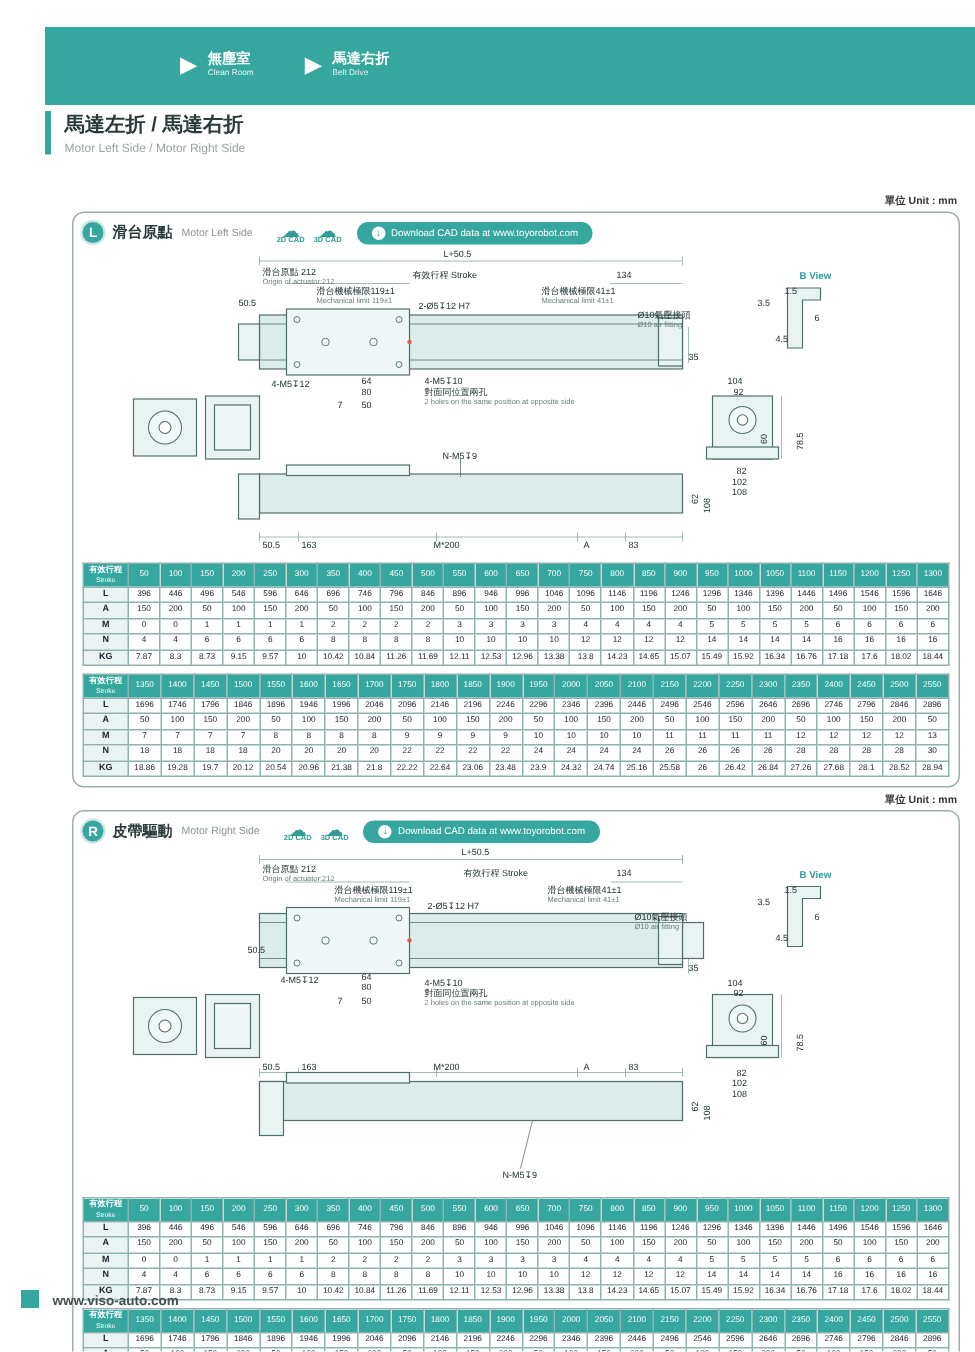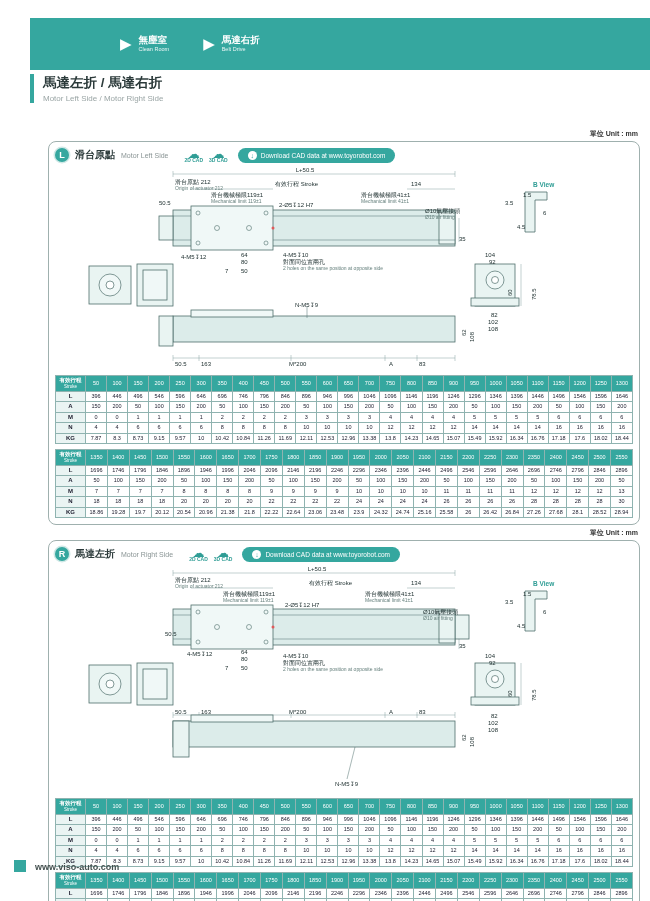--- a/index.html
+++ b/index.html
@@ -573,21 +573,21 @@
               <td>28.52</td>
               <td>28.94</td>
             </tr>
           </tbody>
         </table>
       </section>
       <div class="unit-row">單位 Unit : mm</div>
       <section class="panel">
         <div class="phead">
           <span class="pbadge">R</span>
-          <span class="ptzh">馬達左折</span>
+          <span class="ptzh">皮帶驅動</span>
           <span class="pten">Motor Right Side</span>
           <button class="cad">
             <span class="cloud">☁</span>
             <span class="cadl">2D CAD</span>
           </button>
           <button class="cad">
             <span class="cloud">☁</span>
             <span class="cadl">3D CAD</span>
           </button>
           <button class="dlpill">

